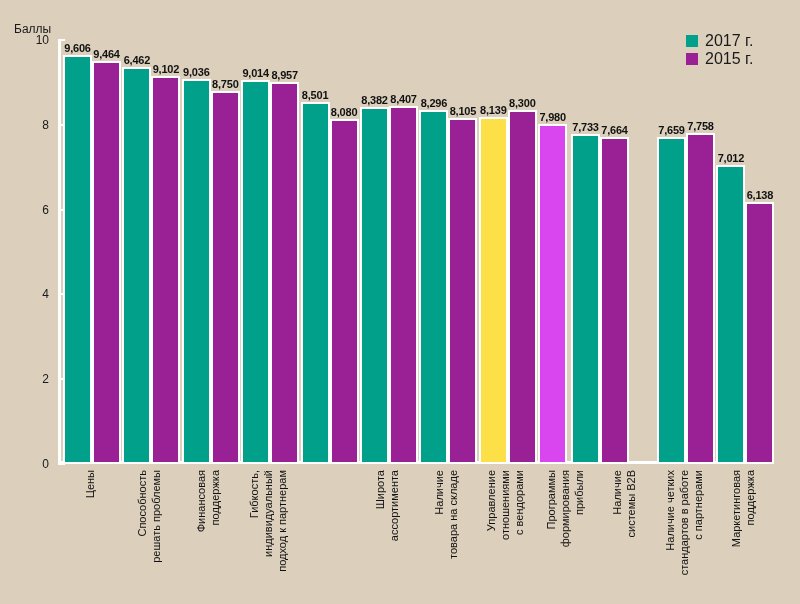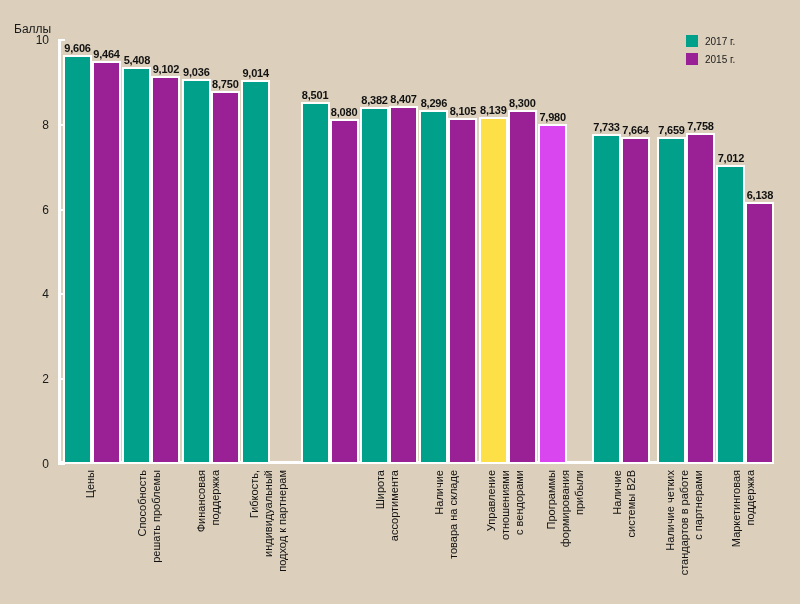--- a/index.html
+++ b/index.html
@@ -131,21 +131,21 @@
     display: flex;
     align-items: center;
     height: 18px;
   }
   .legend-swatch {
     width: 12px;
     height: 12px;
     margin-right: 7px;
   }
   .legend-text {
-    font-size: 10px;
+    font-size: 16px;
     color: #1a1a1a;
     white-space: nowrap;
     text-align: right;
   }
 </style>
 </head>
 <body>
 
 <div id="chart-root">
 
@@ -173,38 +173,41 @@
         <div class="group" style="left: 5px; width: 54px;">
           <div class="bar s0" style="height: 405.294px; background: rgb(0, 160, 138);">
             <div class="bar-label">9,606</div>
           </div>
           <div class="bar s1" style="height: 399.274px; background: rgb(154, 32, 150);">
             <div class="bar-label">9,464</div>
           </div>
         </div>
         <div class="group" style="left: 64.4px; width: 54px;">
           <div class="bar s0" style="height: 392.786px; background: rgb(0, 160, 138);">
-            <div class="bar-label">5,408</div>
+            <div class="bar-label">6,462</div>
           </div>
           <div class="bar s1" style="height: 383.925px; background: rgb(154, 32, 150);">
             <div class="bar-label">9,102</div>
           </div>
         </div>
         <div class="group" style="left: 123.8px; width: 54px;">
           <div class="bar s0" style="height: 381.126px; background: rgb(0, 160, 138);">
             <div class="bar-label">9,036</div>
           </div>
           <div class="bar s1" style="height: 369px; background: rgb(154, 32, 150);">
             <div class="bar-label">8,750</div>
           </div>
         </div>
         <div class="group" style="left: 183.2px; width: 54px;">
           <div class="bar s0" style="height: 380.194px; background: rgb(0, 160, 138);">
             <div class="bar-label">9,014</div>
           </div>
+          <div class="bar s1" style="height: 377.777px; background: rgb(154, 32, 150);">
+            <div class="bar-label">8,957</div>
+          </div>
         </div>
         <div class="group" style="left: 242.6px; width: 54px;">
           <div class="bar s0" style="height: 358.442px; background: rgb(0, 160, 138);">
             <div class="bar-label">8,501</div>
           </div>
           <div class="bar s1" style="height: 340.592px; background: rgb(154, 32, 150);">
             <div class="bar-label">8,080</div>
           </div>
         </div>
         <div class="group" style="left: 302px; width: 54px;">
@@ -229,21 +232,21 @@
           </div>
           <div class="bar s1" style="height: 349.92px; background: rgb(154, 32, 150);">
             <div class="bar-label">8,300</div>
           </div>
         </div>
         <div class="group" style="left: 480.2px; width: 54px;">
           <div class="bar s0" style="height: 336.352px; background: #d946ef;">
             <div class="bar-label">7,980</div>
           </div>
         </div>
-        <div class="group" style="left: 534px; width: 54px;">
+        <div class="group" style="left: 513px; width: 54px;">
           <div class="bar s0" style="height: 325.879px; background: rgb(0, 160, 138);">
             <div class="bar-label">7,733</div>
           </div>
           <div class="bar s1" style="height: 322.954px; background: rgb(154, 32, 150);">
             <div class="bar-label">7,664</div>
           </div>
         </div>
         <div class="group" style="left: 599px; width: 54px;">
           <div class="bar s0" style="height: 322.742px; background: rgb(0, 160, 138);">
             <div class="bar-label">7,659</div>

